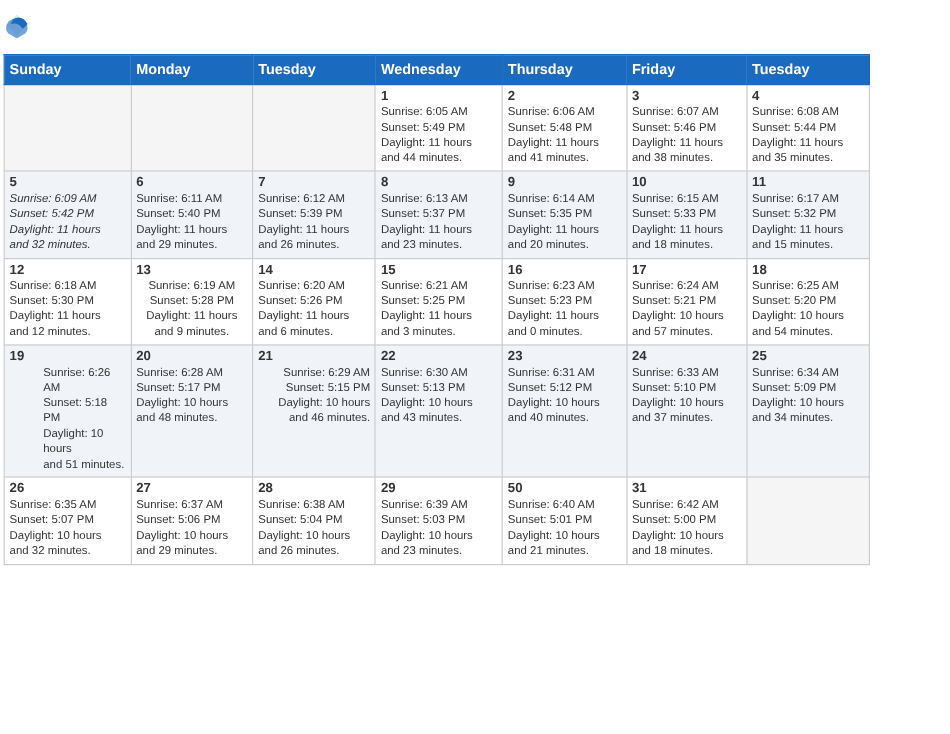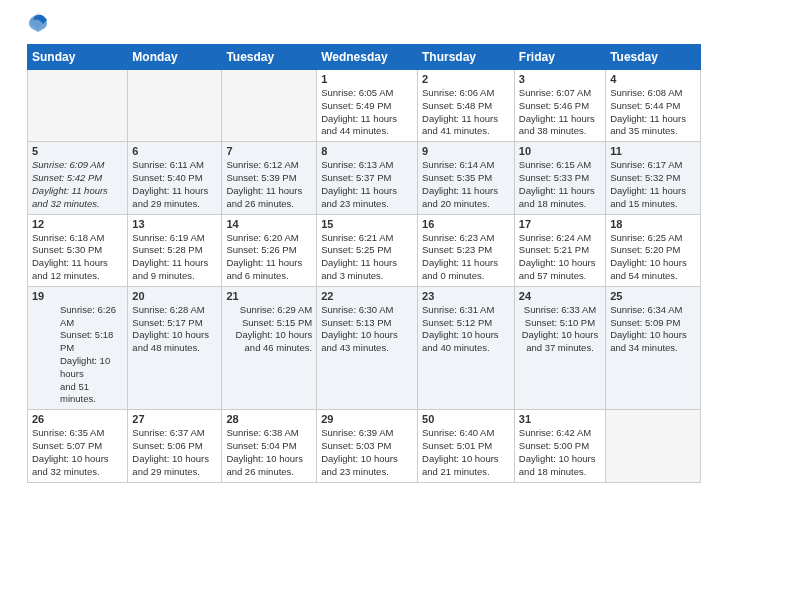--- a/index.html
+++ b/index.html
@@ -6,21 +6,21 @@
     body {
       width: 792px;
       height: 612px;
       font-family: Arial, sans-serif;
       background: #fff;
       overflow: hidden;
     }
     .page {
       width: 728px;
       height: 612px;
-      padding: 10px 27px;
+      padding: 10px 3px;
     }
     .header {
       display: flex;
       justify-content: space-between;
       align-items: flex-start;
       margin-bottom: 8px;
     }
     .logo {
       display: flex;
       align-items: center;
@@ -203,21 +203,21 @@
         <tr>
           <td>
             <span class="day-num">12</span>
             <div class="day-info" style="white-space: pre-line;">Sunrise: 6:18 AM
 Sunset: 5:30 PM
 Daylight: 11 hours
 and 12 minutes.</div>
           </td>
           <td>
             <span class="day-num">13</span>
-            <div class="day-info" style="white-space: pre-line;">Sunrise: 6:19 AM
+            <div class="day-info" style="white-space: pre-line; text-align: center;">Sunrise: 6:19 AM
 Sunset: 5:28 PM
 Daylight: 11 hours
 and 9 minutes.</div>
           </td>
           <td>
             <span class="day-num">14</span>
             <div class="day-info" style="white-space: pre-line;">Sunrise: 6:20 AM
 Sunset: 5:26 PM
 Daylight: 11 hours
 and 6 minutes.</div>
@@ -282,21 +282,21 @@
           </td>
           <td>
             <span class="day-num">23</span>
             <div class="day-info" style="white-space: pre-line;">Sunrise: 6:31 AM
 Sunset: 5:12 PM
 Daylight: 10 hours
 and 40 minutes.</div>
           </td>
           <td>
             <span class="day-num">24</span>
-            <div class="day-info" style="white-space: pre-line; text-align: center;">Sunrise: 6:33 AM
+            <div class="day-info" style="white-space: pre-line;">Sunrise: 6:33 AM
 Sunset: 5:10 PM
 Daylight: 10 hours
 and 37 minutes.</div>
           </td>
           <td>
             <span class="day-num">25</span>
             <div class="day-info" style="white-space: pre-line;">Sunrise: 6:34 AM
 Sunset: 5:09 PM
 Daylight: 10 hours
 and 34 minutes.</div>

